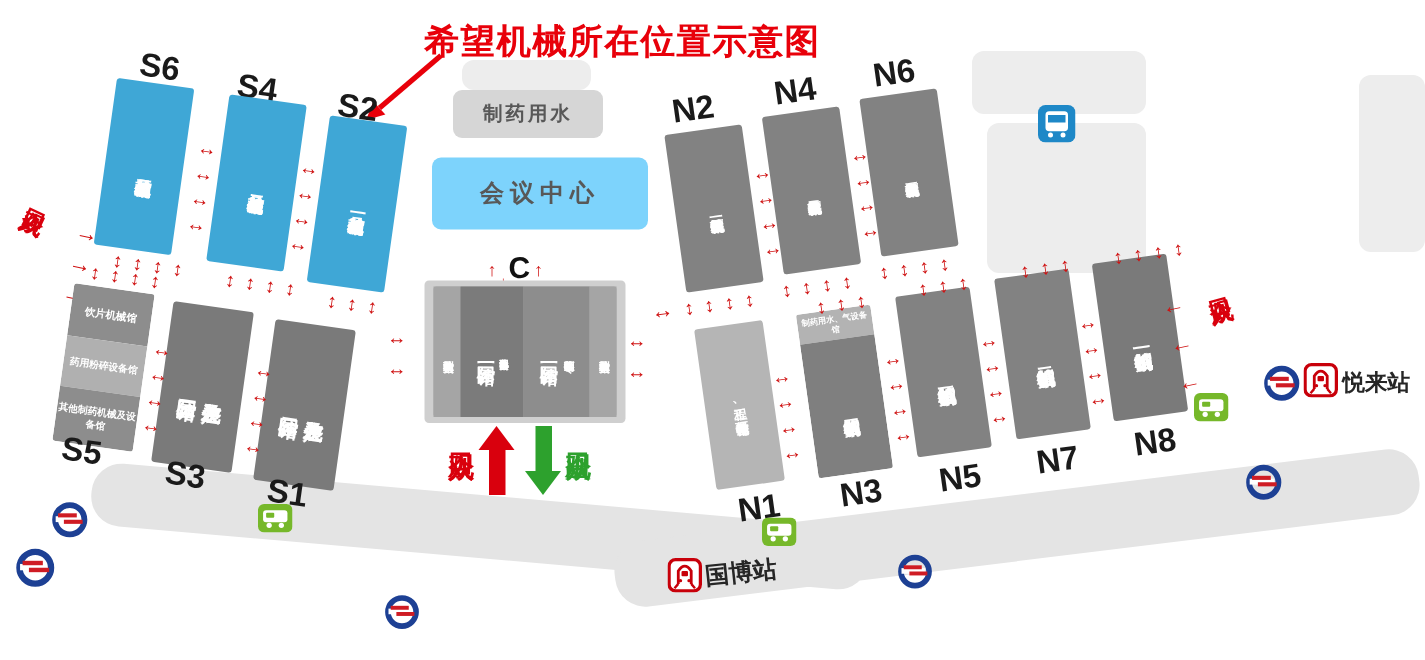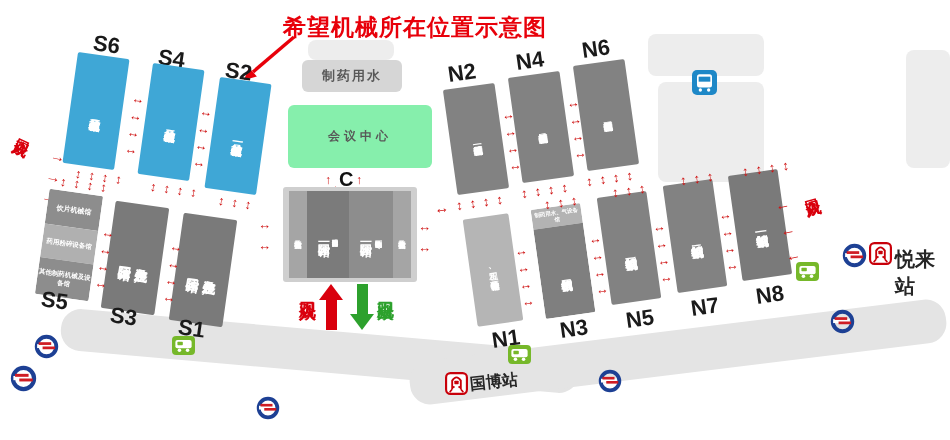--- a/index.html
+++ b/index.html
@@ -141,21 +141,21 @@
       <span>↔</span>
     </div>
   <div class="acol r8" style="left:166px;top:240px;">
       <span>↔</span>
       <span>↔</span>
       <span>↔</span>
       <span>↔</span>
     </div>
 
   <div class="bld" style="left:302px;top:60px;width:100px;height:32px;font-size:13px;letter-spacing:2px;">制药用水</div>
-  <div class="bld" style="left:288px;top:105px;width:144px;height:63px;font-size:12px;letter-spacing:4px;background:#86efac;">会议中心</div>
+  <div class="bld" style="left:288px;top:105px;width:144px;height:48px;font-size:16px;letter-spacing:4px;background:#7dd3fc;">会议中心</div>
 
   <div class="gate-c" style="left:339px;top:168px;">C</div>
   <div class="tinyarrow" style="left:325px;top:174px;font-size:12px;">↑</div>
   <div class="tinyarrow" style="left:356px;top:174px;font-size:12px;">↑</div>
   <div class="tinyarrow" style="left:333px;top:184px;font-size:10px;">↓</div>
 
   <div class="bg" style="left:283px;top:187px;width:134px;height:95px;background:#cfcfcf;border-radius:3px;"></div>
   <div class="hall" style="left:289px;top:191px;width:122px;height:87px;background:#a5a5a5;gap:0;">
     <div style="width:18px;height:100%;display:flex;align-items:center;justify-content:center;background:#a5a5a5;">
       <span class="vt wt" style="font-size:7px;">检测及实验室馆</span>
@@ -394,15 +394,15 @@
   <svg class="ic" style="left:869px;top:242px;" width="23" height="23" viewBox="0 0 32 32">
     <rect x="1.5" y="1.5" width="29" height="29" rx="6" fill="#fff" stroke="#c8000a" stroke-width="3"></rect>
     <path d="M10 24 V12 q6 -9 12 0 V24" fill="none" stroke="#c8000a" stroke-width="2.6"></path>
     <rect x="13" y="12" width="6" height="5" rx="1" fill="#c8000a"></rect>
     <circle cx="12" cy="21" r="1.6" fill="#c8000a"></circle>
       <circle cx="20" cy="21" r="1.6" fill="#c8000a"></circle>
     <path d="M10 24 l-3.5 4 M22 24 l3.5 4" stroke="#c8000a" stroke-width="2.2"></path>
   </svg>
 
   <div class="station" style="left:470px;top:372px;transform:rotate(-6deg);">国博站</div>
-  <div class="station" style="left:895px;top:246px;font-size:20px;">悦来站</div>
+  <div class="station" style="left:895px;top:246px;font-size:15px;">悦来站</div>
 
 </div>
 
 </body></html>

